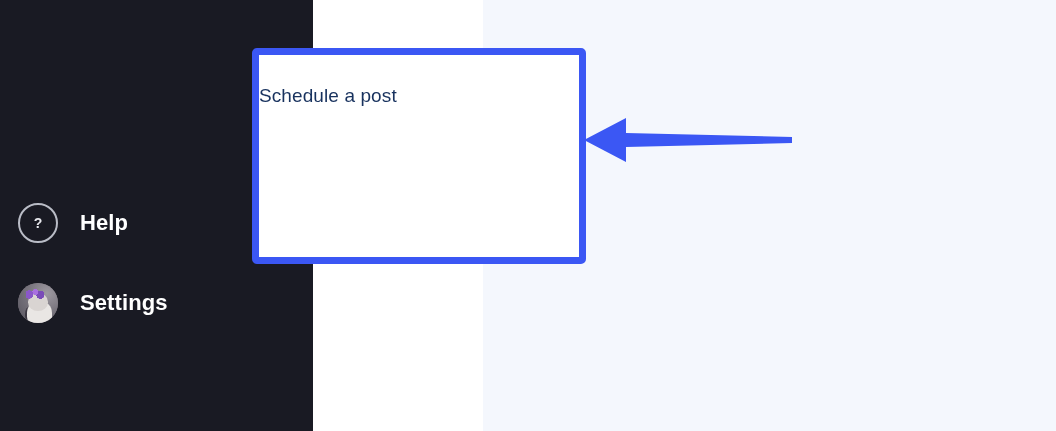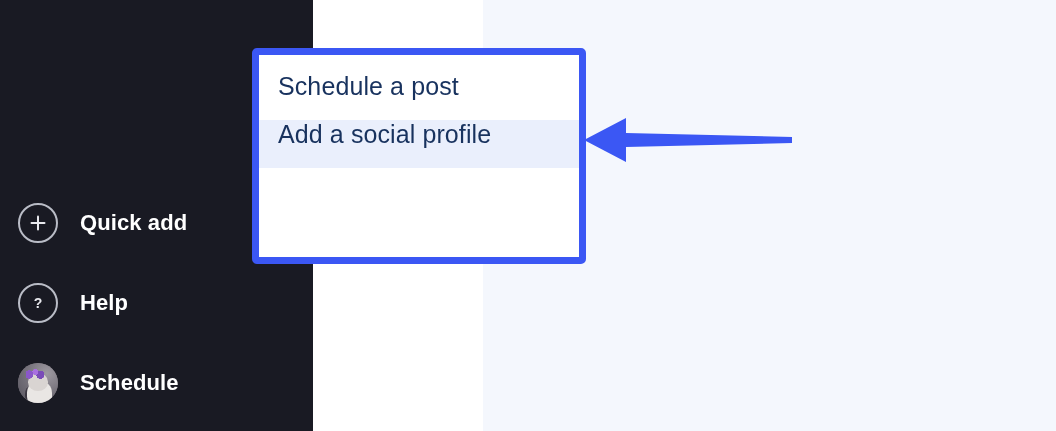--- a/index.html
+++ b/index.html
@@ -151,24 +151,24 @@
   }
   .menu-inner {
     position: relative;
     width: 100%;
     height: 100%;
     background: #ffffff;
   }
   .menu-item {
     height: 48px;
     display: flex;
-    padding-left: 19px;
+    align-items: center;
     box-sizing: border-box;
     color: #18325e;
-    font-size: 25px;
+    font-size: 19px;
     font-weight: 400;
     letter-spacing: 0.1px;
     white-space: nowrap;
   }
   .menu-item.first { margin-top: 17px; }
   .menu-item.highlighted { background: #eaeffc; }
 
   
   .arrow {
     position: absolute;
@@ -183,61 +183,49 @@
 <body>
 
 <div id="screen">
 
   <div class="bg-white-col"></div>
   <div class="bg-right-col"></div>
 
   <div class="sidebar">
     <div class="nav-list">
 
-      <div class="nav-item">
-        <span class="nav-icon">
-          <svg width="18" height="18" viewBox="0 0 18 18" aria-hidden="true">
-            <line x1="9" y1="2.5" x2="9" y2="15.5" stroke="#e8e9ee" stroke-width="2" stroke-linecap="round"></line>
-            <line x1="2.5" y1="9" x2="15.5" y2="9" stroke="#e8e9ee" stroke-width="2" stroke-linecap="round"></line>
-          </svg>
-        </span>
-        <span class="nav-label">Quick add</span>
-      </div>
 
       <div class="nav-item">
         <span class="nav-icon">
           <svg width="20" height="20" viewBox="0 0 20 20" aria-hidden="true">
             <text x="10" y="15" text-anchor="middle" font-family="Liberation Sans, sans-serif" font-size="14" font-weight="700" fill="#e8e9ee">?</text>
           </svg>
         </span>
         <span class="nav-label">Help</span>
       </div>
 
       <div class="nav-item">
         <span class="nav-avatar">
           <span class="av-bg"></span>
           <span class="av-dark"></span>
           <span class="av-body"></span>
           <span class="av-head"></span>
           <span class="av-flower"></span>
         </span>
-        <span class="nav-label">Schedule</span>
+        <span class="nav-label">Settings</span>
       </div>
 
     </div>
   </div>
 
   <div class="menu">
     <div class="menu-inner">
       <div class="menu-item first">
         <span>Schedule a post</span>
       </div>
-      <div class="menu-item highlighted">
-        <span>Add a social profile</span>
-      </div>
     </div>
   </div>
 
   <div class="arrow">
     <svg width="216" height="56" viewBox="0 0 216 56" aria-hidden="true">
       <polygon points="4,28 46,6 46,21 212,25 212,31 46,35 46,50" fill="#3b57f4"></polygon>
     </svg>
   </div>
 
 </div>

